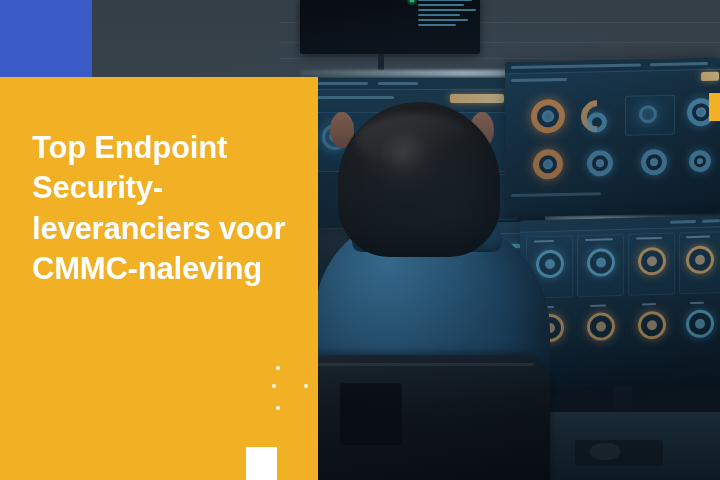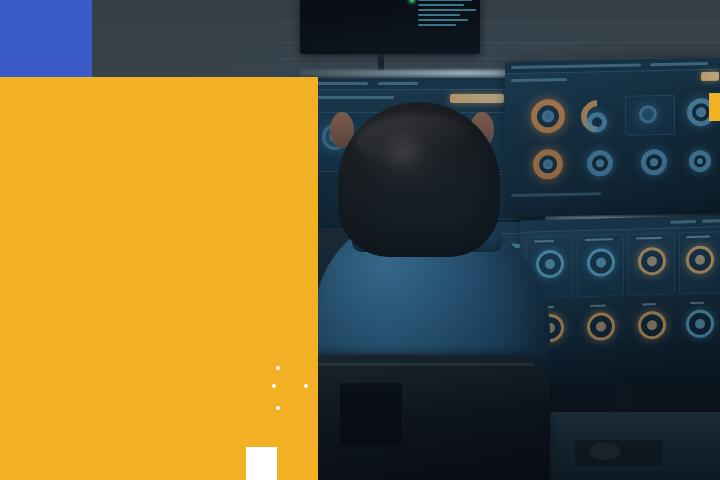--- a/index.html
+++ b/index.html
@@ -497,20 +497,21 @@
     <div class="chair">
       <div class="chair-slot"></div>
     </div>
 
     <div class="photo-grade"></div>
   </div>
 
   <div class="blue-block"></div>
   <div class="yellow-panel"></div>
 
+  <h1 class="title">Top Endpoint Security-leveranciers voor CMMC-naleving</h1>
 
   <div class="dot-grid">
     <i style="left:4px;top:0"></i>
     <i style="left:0;top:18px"></i>
     <i style="left:32px;top:18px"></i>
     <i style="left:4px;top:40px"></i>
   </div>
 
   <div class="white-rect"></div>
   <div class="right-accent"></div>

